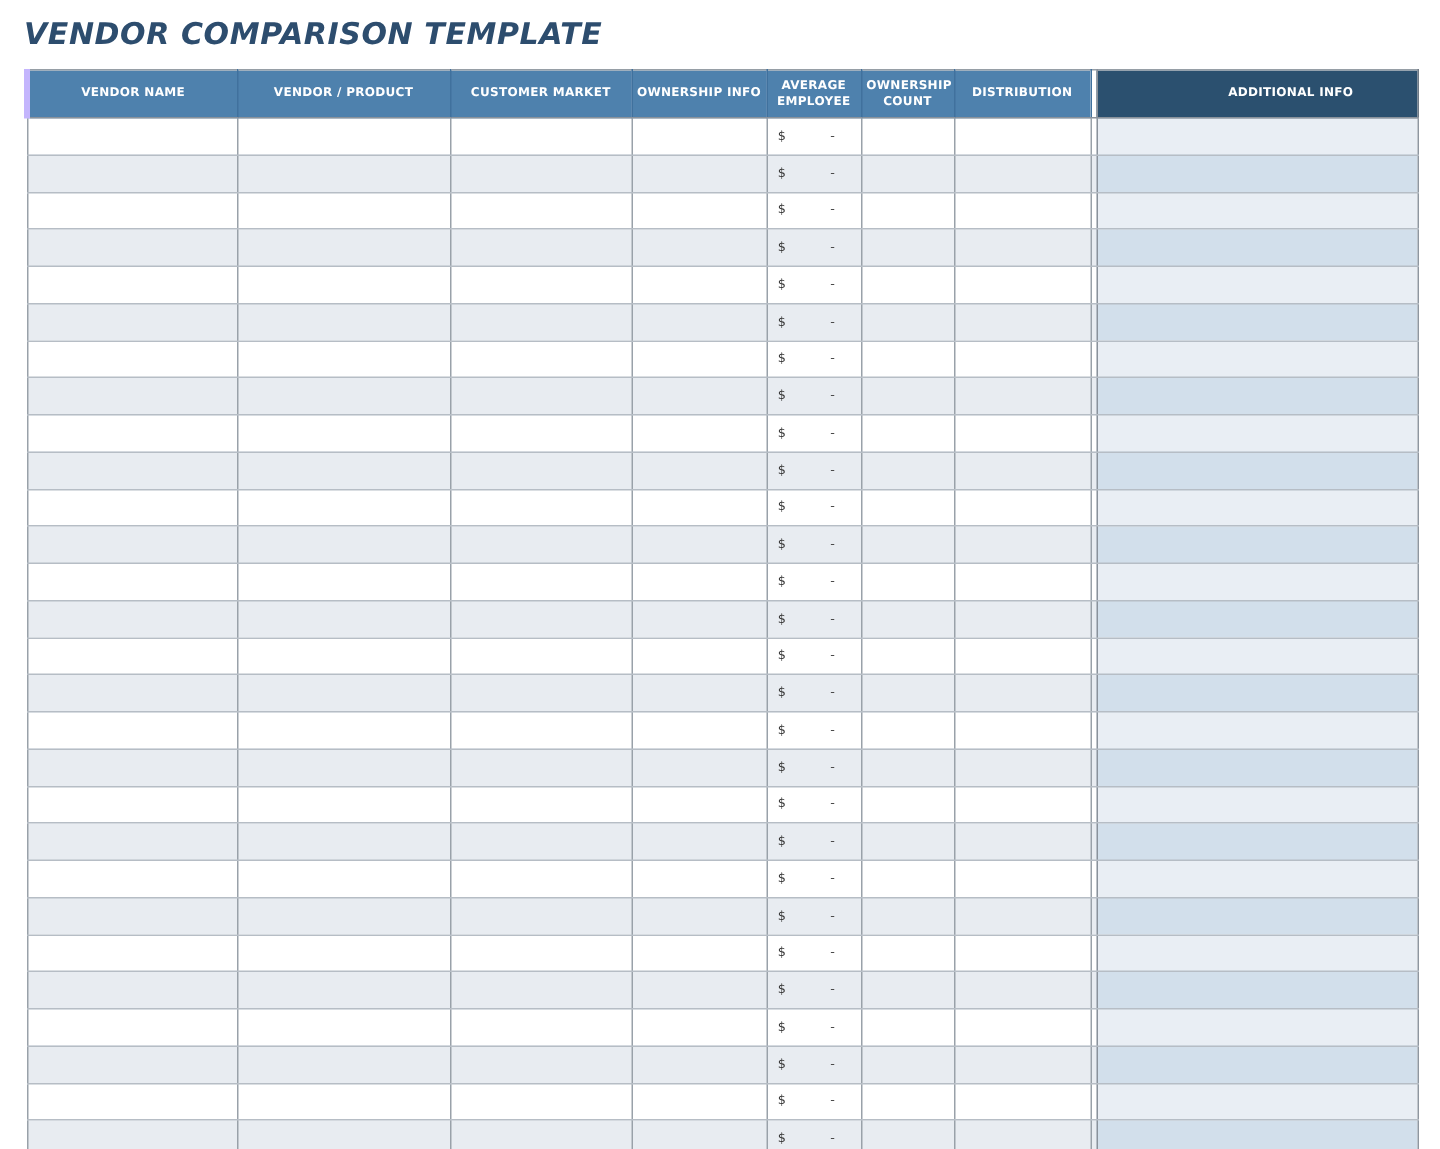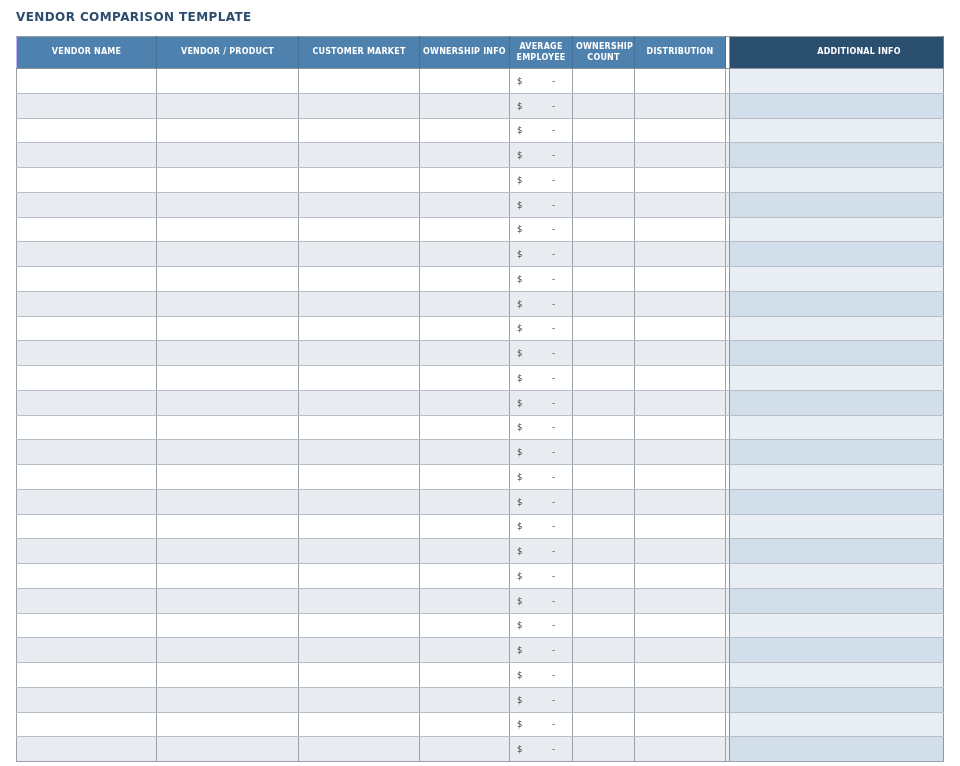--- a/index.html
+++ b/index.html
@@ -6,24 +6,25 @@
     margin: 0;
     padding: 0;
     background: #ffffff;
     width: 960px;
     height: 766px;
     font-family: "DejaVu Sans", "Liberation Sans", sans-serif;
     overflow: hidden;
   }
   .page-title {
     margin: 10px 0 12px 16px;
-    font-size: 12px;
+    font-size: 20px;
     font-weight: bold;
     letter-spacing: 0.4px;
     color: var(--title-color, #2d4d6e);
+    font-style: italic;
   }
   table.vendor-table {
     border-collapse: collapse;
     table-layout: fixed;
     margin-left: 16px;
     width: 927px;
   }
   
   th {
     background: var(--header-fill, #4e81ad);
@@ -33,21 +34,21 @@
     height: 31px;
     line-height: 1.3;
     text-align: center;
     vertical-align: middle;
     padding: 0 3px;
     border-top: 1px solid #969ea6;
     border-bottom: 1px solid #8a929b;
     border-right: 1px solid #40719d;
     letter-spacing: 0.2px;
   }
-  th:first-child { border-left: 1px solid #c4b5fd; }
+  th:first-child { border-left: 4px solid #c4b5fd; }
   th.col-spacer {
     background: #ffffff;
     border-left: 1px solid #8a929b;
     border-right: 1px solid #8a929b;
     padding: 0;
   }
   th.col-additional_info {
     background: var(--header-dark, #2b506f);
     border-left: none;
     border-right: 1px solid #707a85;

